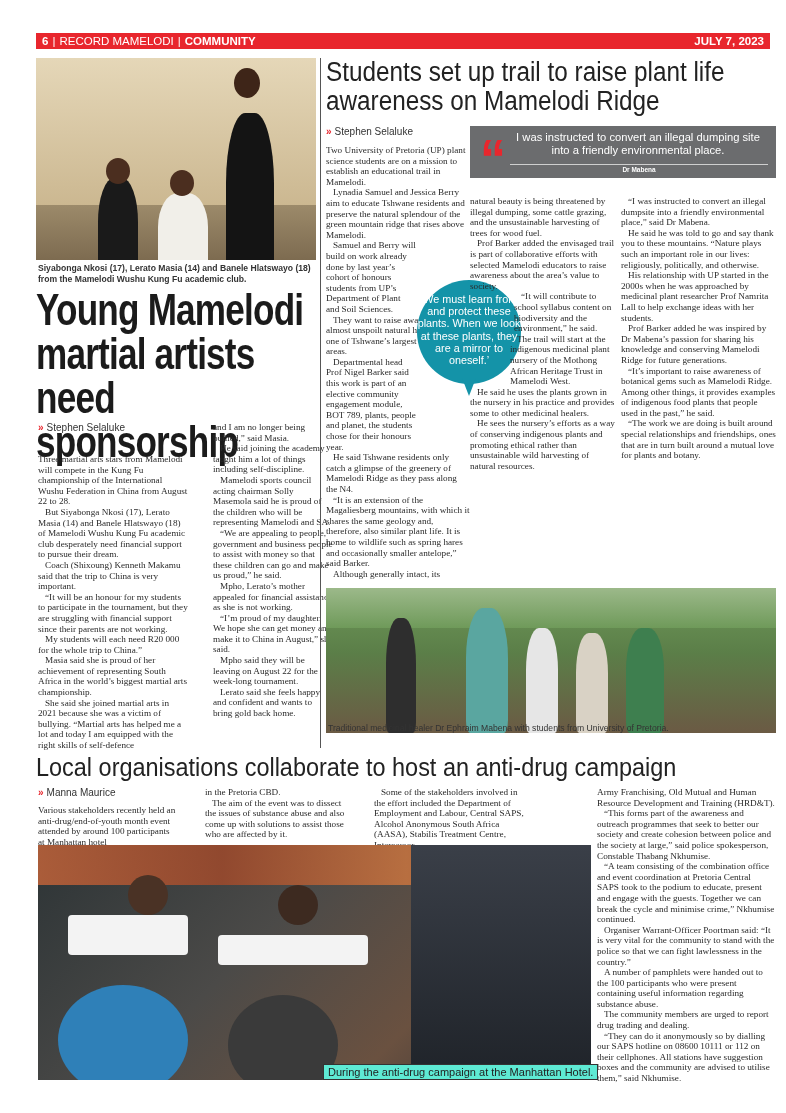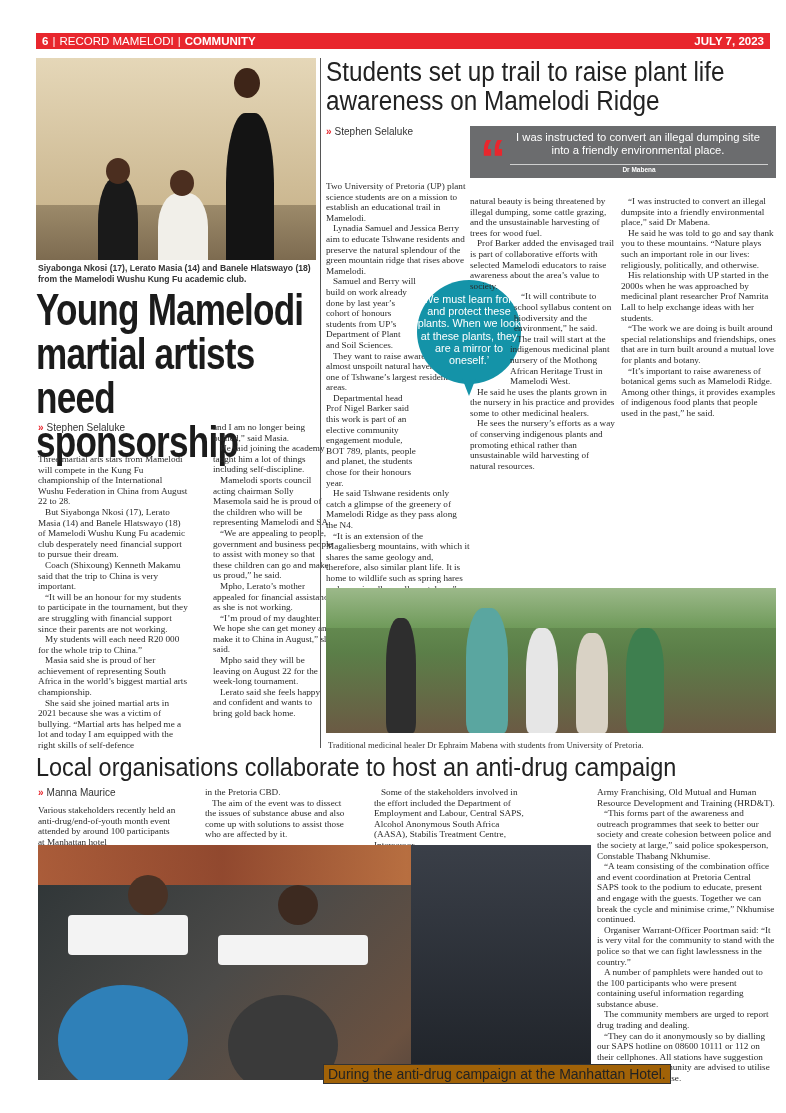--- a/index.html
+++ b/index.html
@@ -48,30 +48,30 @@
   .pullquote-box .qline { position: absolute; left: 40px; top: 38px; width: 258px; height: 1px; background: #cfcfcf; }
   .pullquote-box .qauth { position: absolute; left: 40px; top: 40px; width: 258px; text-align: center; font-size: 6.5px; font-weight: bold; }
 
   .bubble { position: absolute; left: 417px; top: 280px; width: 104px; height: 104px; border-radius: 50%; background: #1493a8; color: #fff; font-family: "Liberation Sans", sans-serif;
     font-size: 10.8px; line-height: 12.2px; text-align: center; padding-top: 13px; }
   .bubble-tail { position: absolute; left: 462px; top: 378px; width: 0; height: 0; border-left: 7px solid transparent; border-right: 7px solid transparent; border-top: 18px solid #1493a8; }
 
   .photo-healer { left: 326px; top: 588px; width: 450px; height: 145px; background: linear-gradient(180deg, #6f9a5a 0%, #5b7e48 45%, #6b5a44 100%); }
   .photo-healer .sky { position:absolute; left:0; top:0; width:100%; height:40px; background: linear-gradient(180deg,#9cb98a,#6f9a5a); }
   .person { position: absolute; border-radius: 40% 40% 10% 10%; }
-  .cap-healer { left: 328px; top: 740px; font-family: Liberation Serif, serif; }
+  .cap-healer { left: 328px; top: 723px; }
 
   .headline-drug { position: absolute; left: 36px; top: 753px; width: 740px; font-family: "Liberation Sans", sans-serif; font-size: 25.5px; line-height: 28px; color: #222; transform: scaleX(0.92); transform-origin: left top; white-space: nowrap; }
 
   .photo-event { left: 38px; top: 845px; width: 553px; height: 235px; background: linear-gradient(135deg, #2d3436 0%, #4b4a48 40%, #6a5140 70%, #2b2d33 100%); }
   .photo-event .stage { position:absolute; right:0; top:0; width:180px; height:100%; background: linear-gradient(180deg,#3a3f48,#1f2329); }
   .photo-event .orange { position:absolute; left:0; top:0; width:100%; height:40px; background: linear-gradient(90deg,#c9663a,#a54a2a,#d0773f,#8f3e22); opacity:0.8; }
   .table { position:absolute; background:#f3f3f3; border-radius: 4px; }
   .attendee { position:absolute; border-radius: 50%; }
-  .cap-event { position: absolute; left: 323px; top: 1064px; background: #a16207; padding: 1px 4px; font-family: "Liberation Sans", sans-serif; font-size: 14px; color: #222; border: 1px solid #333; }
+  .cap-event { position: absolute; left: 323px; top: 1064px; background: #5eead4; padding: 1px 4px; font-family: "Liberation Sans", sans-serif; font-size: 11px; color: #222; border: 1px solid #333; }
 </style>
 </head>
 <body>
 
 <div class="topbar">
   <div>
     <span>6</span><span class="sep">|</span><span class="pub">RECORD MAMELODI</span><span class="sep">|</span><span>COMMUNITY</span>
   </div>
   <div>JULY 7, 2023</div>
 </div>
@@ -120,21 +120,21 @@
   <span class="arrow">»</span><span>Stephen Selaluke</span>
 </div>
 
 <div class="pullquote-box">
   <div class="mark">“</div>
   <div class="qtext">I was instructed to convert an illegal dumping site into a friendly environmental place.</div>
   <div class="qline"></div>
   <div class="qauth">Dr Mabena</div>
 </div>
 
-<div class="col" style="left:326px; top:145px; width:144px;margin-top:36px;">
+<div class="col" style="left:326px; top:145px; width:144px;">
   <p class="first">Two University of Pretoria (UP) plant science students are on a mission to establish an educational trail in Mamelodi.</p>
   <p>Lynadia Samuel and Jessica Berry aim to educate Tshwane residents and preserve the natural splendour of the green mountain ridge that rises above Mamelodi.</p>
   <p style="width:90px">Samuel and Berry will build on work already done by last year’s cohort of honours students from UP’s Department of Plant and Soil Sciences.</p>
   <p>They want to raise awareness of this almost unspoilt natural haven above one of Tshwane’s largest residential areas.</p>
   <p style="width:90px">Departmental head Prof Nigel Barker said this work is part of an elective community engagement module, BOT 789, plants, people and planet, the students chose for their honours year.</p>
   <p>He said Tshwane residents only catch a glimpse of the greenery of Mamelodi Ridge as they pass along the N4.</p>
   <p>“It is an extension of the Magaliesberg mountains, with which it shares the same geology and, therefore, also similar plant life. It is home to wildlife such as spring hares and occasionally smaller antelope,” said Barker.</p>
   <p>Although generally intact, its</p>
 </div>
 
@@ -147,22 +147,23 @@
   <p style="padding-left:44px">“It will contribute to school syllabus content on biodiversity and the environment,” he said.</p>
   <p style="padding-left:40px">The trail will start at the indigenous medicinal plant nursery of the Mothong African Heritage Trust in Mamelodi West.</p>
   <p>He said he uses the plants grown in the nursery in his practice and provides some to other medicinal healers.</p>
   <p>He sees the nursery’s efforts as a way of conserving indigenous plants and promoting ethical rather than unsustainable wild harvesting of natural resources.</p>
 </div>
 
 <div class="col" style="left:621px; top:196px; width:155px;">
   <p class="first" style="text-indent:7px">“I was instructed to convert an illegal dumpsite into a friendly environmental place,” said Dr Mabena.</p>
   <p>He said he was told to go and say thank you to these mountains. “Nature plays such an important role in our lives: religiously, politically, and otherwise.</p>
   <p>His relationship with UP started in the 2000s when he was approached by medicinal plant researcher Prof Namrita Lall to help exchange ideas with her students.</p>
+  <p>Prof Barker added he was inspired by Dr Mabena’s passion for sharing his knowledge and conserving Mamelodi Ridge for future generations.</p>
+  <p>“It’s important to raise awareness of botanical gems such as Mamelodi Ridge. Among other things, it provides examples of indigenous food plants that people used in the past,” he said.</p>
   <p>“The work we are doing is built around special relationships and friendships, ones that are in turn built around a mutual love for plants and botany.</p>
-  <p>“It’s important to raise awareness of botanical gems such as Mamelodi Ridge. Among other things, it provides examples of indigenous food plants that people used in the past,” he said.</p>
 </div>
 
 <div class="photo photo-healer">
   <div class="sky"></div>
   <div class="person" style="left:60px; top:30px; width:30px; height:115px; background:#2e2e2e;"></div>
   <div class="person" style="left:140px; top:20px; width:42px; height:125px; background:#5aa6a0;"></div>
   <div class="person" style="left:200px; top:40px; width:32px; height:105px; background:#e6e6e6;"></div>
   <div class="person" style="left:250px; top:45px; width:32px; height:100px; background:#d9d2c5;"></div>
   <div class="person" style="left:300px; top:40px; width:38px; height:105px; background:#3e7f4f;"></div>
 </div>

